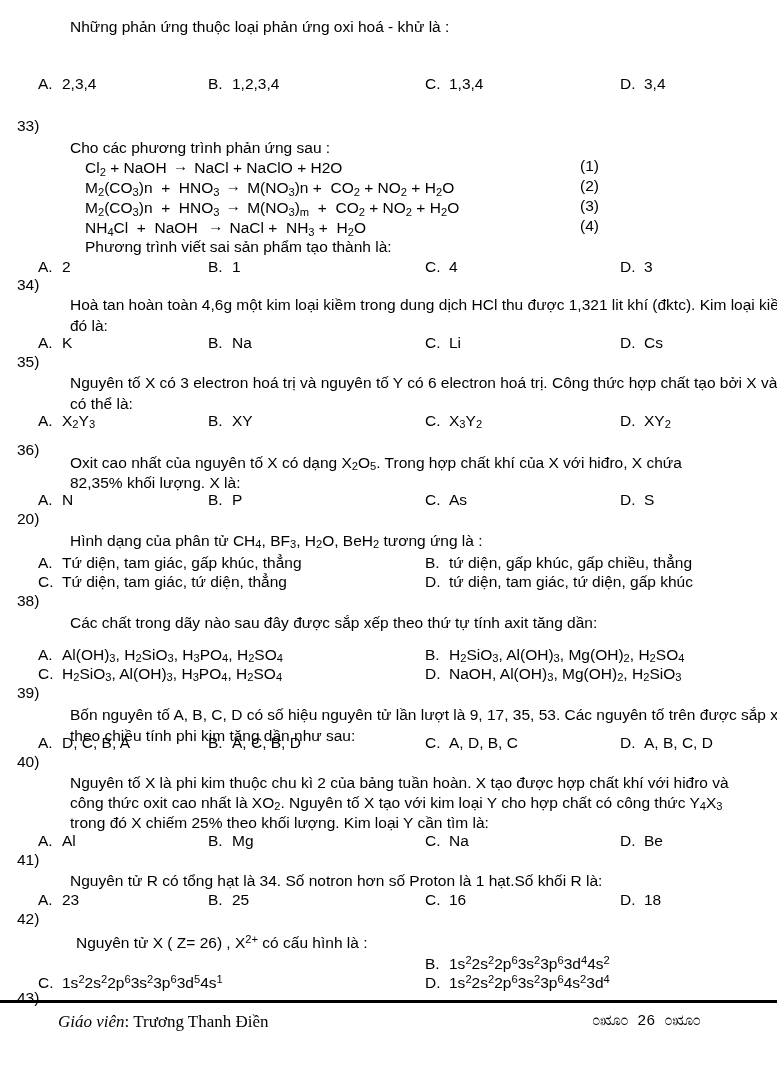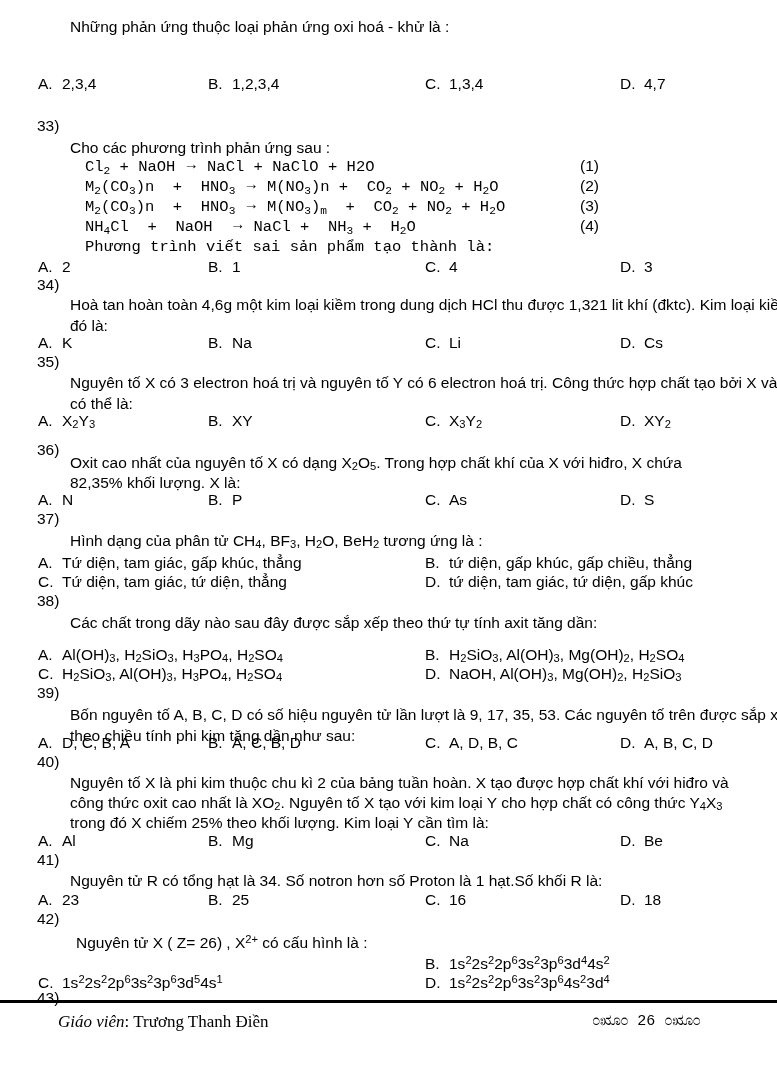--- a/index.html
+++ b/index.html
@@ -21,40 +21,38 @@
     height: 1080px;
     overflow: hidden;
   }
   
   .qnum {
     position: absolute;
     left: 17px;
     font-size: 15.5px;
     line-height: 19px;
     white-space: nowrap;
-    margin-left: 20px;
   }
   .stem {
     position: absolute;
     left: 70px;
     font-size: 15.5px;
     line-height: 21px;
     white-space: nowrap;
   }
   .stem.wrapped {
     white-space: normal;
     width: 730px;
   }
   .eqline {
     position: absolute;
     left: 85px;
     font-size: 15.5px;
     line-height: 20px;
     white-space: nowrap;
-    font-family: Liberation Mono, monospace;
   }
   .eqnum {
     position: absolute;
     left: 580px;
     font-size: 15.5px;
     line-height: 20px;
     white-space: nowrap;
   }
   
   .optrow {
@@ -139,21 +137,21 @@
 <body>
 
 <div class="page">
 
   <div class="stem" style="top:16px;">Những phản ứng thuộc loại phản ứng oxi hoá - khử là :</div>
 
   <div class="optrow" style="top:74px;">
     <span class="opt c1"><span class="lbl">A.</span><span>2,3,4</span></span>
     <span class="opt c2"><span class="lbl">B.</span><span>1,2,3,4</span></span>
     <span class="opt c3"><span class="lbl">C.</span><span>1,3,4</span></span>
-    <span class="opt c4"><span class="lbl">D.</span><span>4,7</span></span>
+    <span class="opt c4"><span class="lbl">D.</span><span>3,4</span></span>
   </div>
 
   <div class="qnum" style="top:116px;">33)</div>
   <div class="stem" style="top:137px;">Cho các phương trình phản ứng sau :</div>
 
   <div class="eqline" style="top:156px;">Cl<sub>2</sub> + NaOH <span class="arrow">→</span> NaCl + NaClO + H2O</div>
   <div class="eqnum" style="top:156px;">(1)</div>
 
   <div class="eqline" style="top:176px;">M<sub>2</sub>(CO<sub>3</sub>)n&nbsp; +&nbsp; HNO<sub>3</sub> <span class="arrow">→</span> M(NO<sub>3</sub>)n +&nbsp; CO<sub>2</sub> + NO<sub>2</sub> + H<sub>2</sub>O</div>
   <div class="eqnum" style="top:176px;">(2)</div>
@@ -197,21 +195,21 @@
   <div class="stem" style="top:452px;">Oxit cao nhất của nguyên tố X có dạng X<sub>2</sub>O<sub>5</sub>. Trong hợp chất khí của X với hiđro, X chứa</div>
   <div class="stem" style="top:472px;">82,35% khối lượng. X là:</div>
 
   <div class="optrow" style="top:490px;">
     <span class="opt c1"><span class="lbl">A.</span><span>N</span></span>
     <span class="opt c2"><span class="lbl">B.</span><span>P</span></span>
     <span class="opt c3"><span class="lbl">C.</span><span>As</span></span>
     <span class="opt c4"><span class="lbl">D.</span><span>S</span></span>
   </div>
 
-  <div class="qnum" style="top:509px;">37)</div>
+  <div class="qnum" style="top:509px;">20)</div>
   <div class="stem" style="top:530px;">Hình dạng của phân tử CH<sub>4</sub>, BF<sub>3</sub>, H<sub>2</sub>O, BeH<sub>2</sub> tương ứng là :</div>
 
   <div class="optrow" style="top:553px;">
     <span class="opt h1"><span class="lbl">A.</span><span>Tứ diện, tam giác, gấp khúc, thẳng</span></span>
     <span class="opt h2"><span class="lbl">B.</span><span>tứ diện, gấp khúc, gấp chiều, thẳng</span></span>
   </div>
   <div class="optrow" style="top:572px;">
     <span class="opt h2"><span class="lbl">D.</span><span>tứ diện, tam giác, tứ diện, gấp khúc</span></span>
     <span class="opt h1"><span class="lbl">C.</span><span>Tứ diện, tam giác, tứ diện, thẳng</span></span>
   </div>

